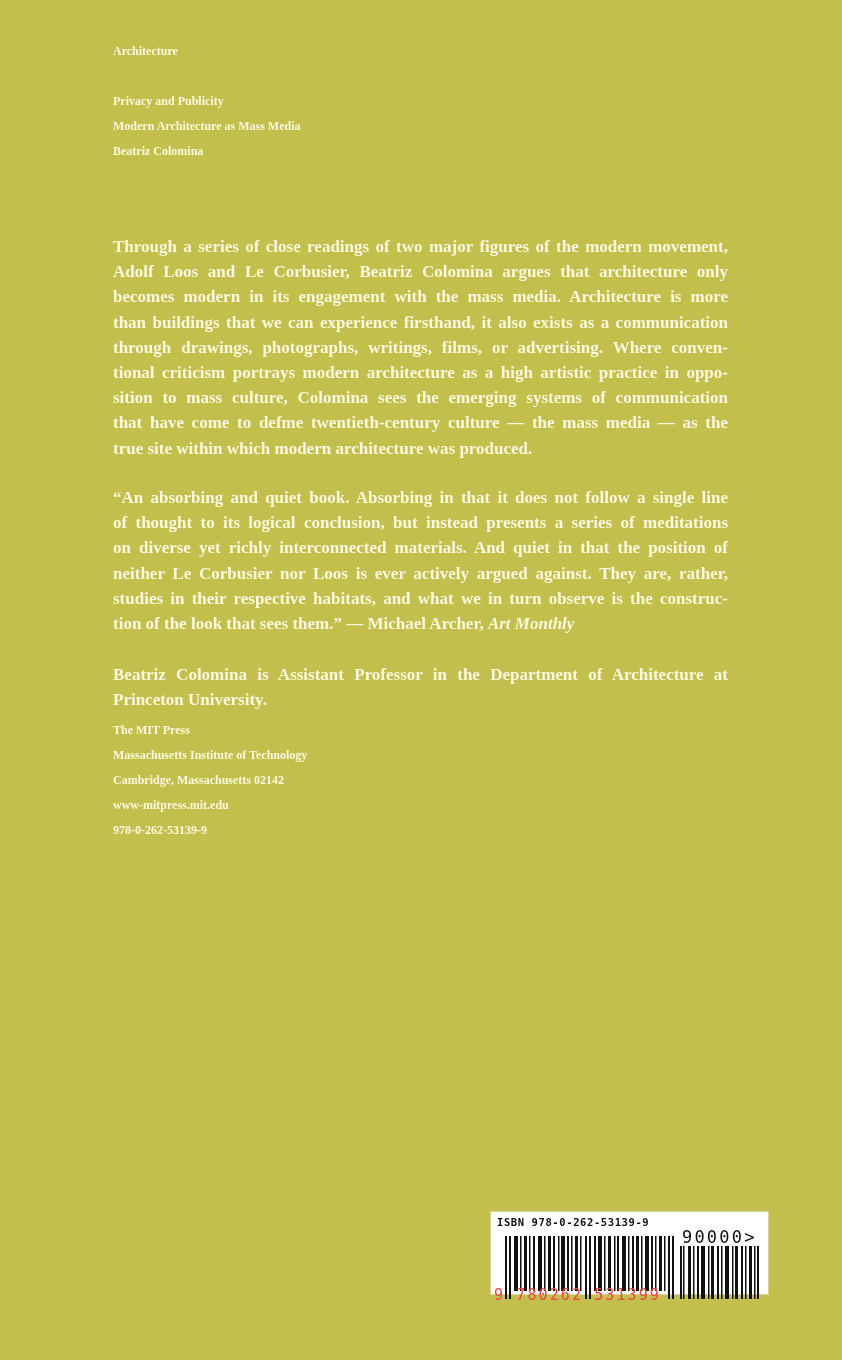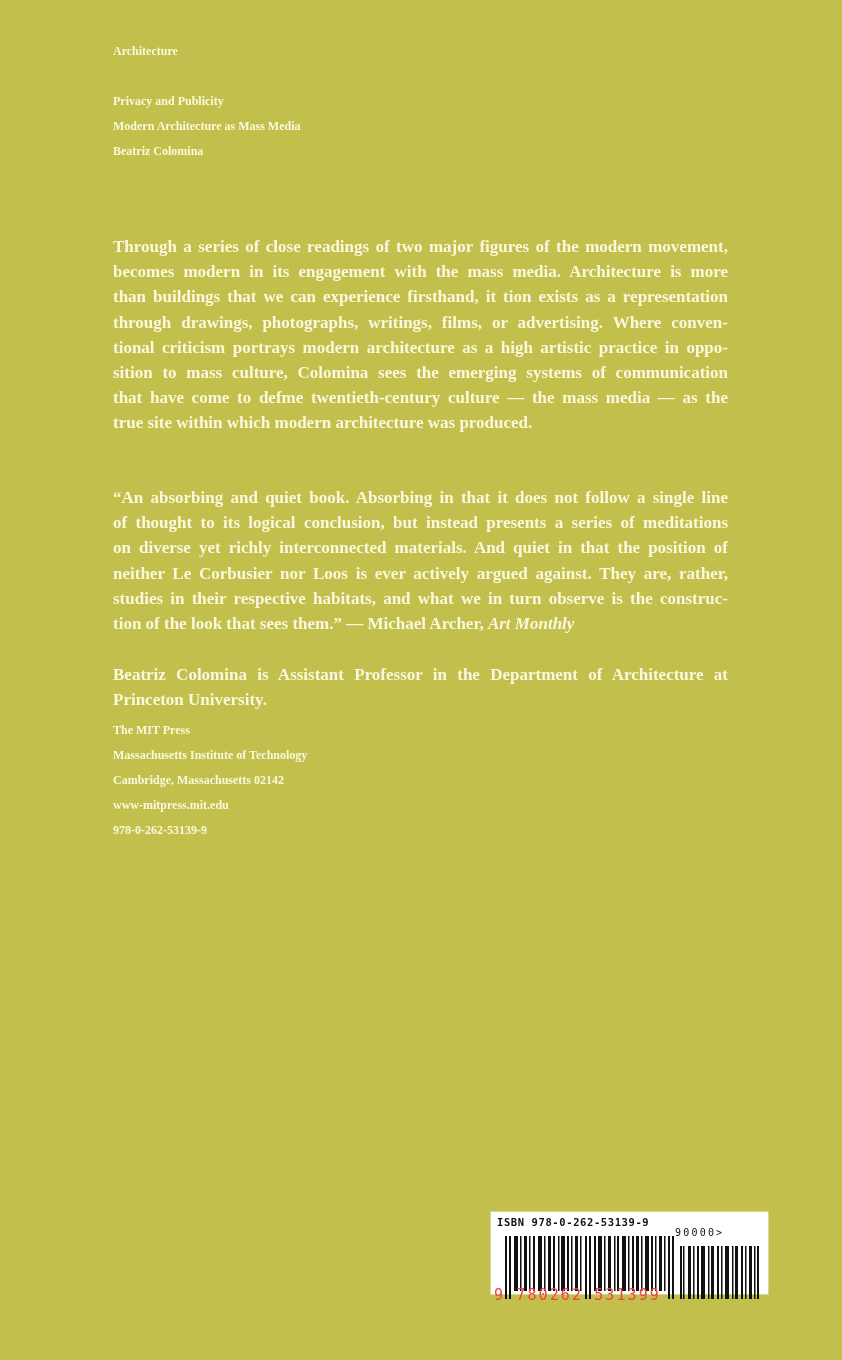--- a/index.html
+++ b/index.html
@@ -29,23 +29,23 @@
       width: 277px; height: 82px;
       background: #ffffff;
       box-shadow: 0 0 0 1px #d8d59a;
     }
     .isbn-label {
       position: absolute; left: 6px; top: 4px;
       font-family: "DejaVu Sans Mono", "Liberation Mono", monospace;
       font-size: 10.5px; color: #111; font-weight: bold; letter-spacing: 0.6px;
     }
     .price-label {
-      position: absolute; left: 184px; top: 15px;
+      position: absolute; left: 191px; top: 15px;
       font-family: "DejaVu Sans Mono", "Liberation Mono", monospace;
-      font-size: 10px; color: #111; font-weight: normal; letter-spacing: 2.2px;
+      font-size: 17px; color: #111; font-weight: normal; letter-spacing: 2.2px;
     }
     .ean-digits {
       position: absolute; left: 3px; top: 74px;
       font-family: "DejaVu Sans Mono", "Liberation Mono", monospace;
       font-size: 15px; color: #ef4444; font-weight: normal; letter-spacing: 2.1px;
     }
     .bars-main { position: absolute; left: 14px; top: 24px; width: 170px; height: 63px; }
     .bars-addon { position: absolute; left: 189px; top: 34px; width: 80px; height: 53px; }
   </style>
 </head>
@@ -54,22 +54,23 @@
 <div class="blk line" style="top:39px;">Architecture</div>
 
 <div class="blk" style="top:89px;">
   <div class="line">Privacy and Publicity</div>
   <div class="line">Modern Architecture as Mass Media</div>
   <div class="line">Beatriz Colomina</div>
 </div>
 
 <div class="blk para" style="top:189px;">
   <span class="row">Through a series of close readings of two major figures of the modern movement,</span>
+  <span class="row">Adolf Loos and Le Corbusier, Beatriz Colomina argues that architecture only</span>
   <span class="row">becomes modern in its engagement with the mass media. Architecture is more</span>
-  <span class="row">than buildings that we can experience firsthand, it tion exists as a representation</span>
+  <span class="row">than buildings that we can experience firsthand, it also exists as a communication</span>
   <span class="row">through drawings, photographs, writings, films, or advertising. Where conven-</span>
   <span class="row">tional criticism portrays modern architecture as a high artistic practice in oppo-</span>
   <span class="row">sition to mass culture, Colomina sees the emerging systems of communication</span>
   <span class="row">that have come to defme twentieth-century culture — the mass media — as the</span>
   <span class="row last">true site within which modern architecture was produced.</span>
 </div>
 
 <div class="blk para" style="top:440px;">
   <span class="row">“An absorbing and quiet book. Absorbing in that it does not follow a single line</span>
   <span class="row">of thought to its logical conclusion, but instead presents a series of meditations</span>

